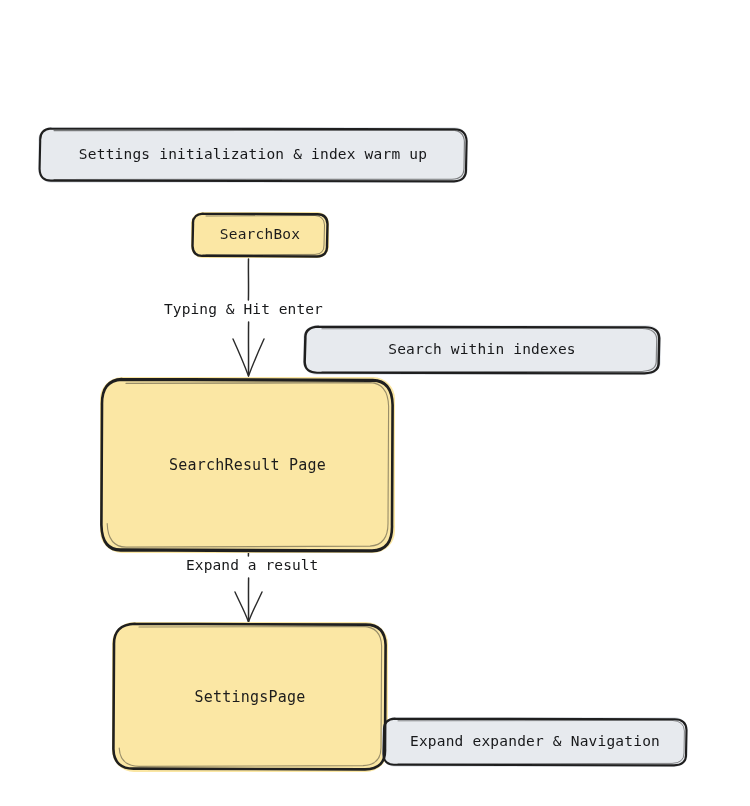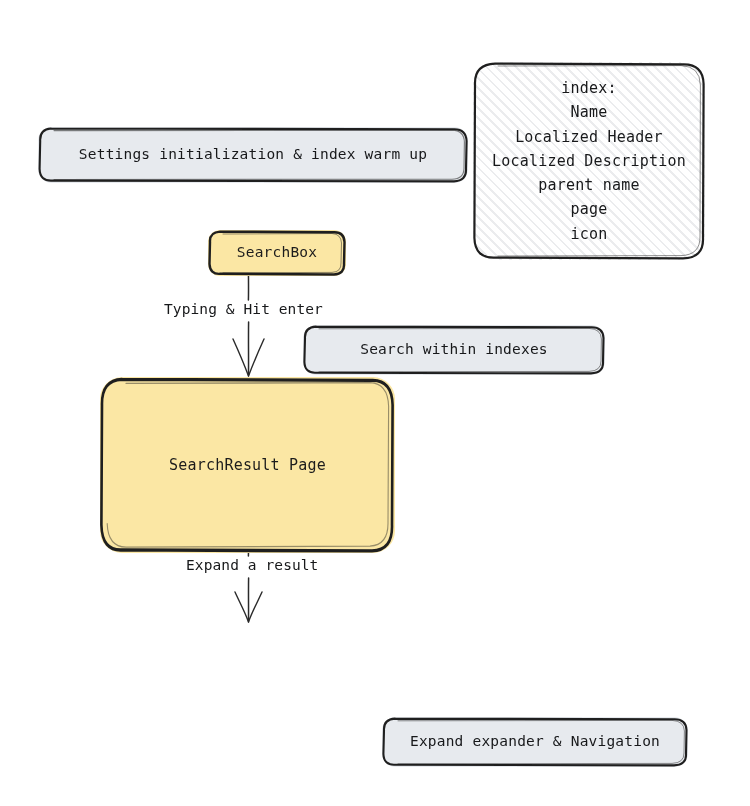--- a/index.html
+++ b/index.html
@@ -140,62 +140,56 @@
 
     <div class="node node-note" style="left:38px; top:127px; width:430px; height:56px;">
       <div class="fill"></div>
       <svg class="sk" viewBox="0 0 430 56" preserveAspectRatio="none">
         <path d="M13,1.5 L416,2.2 Q428,2 428.6,14 L428,42 Q428.6,54 416,54.4 L14,53.6 Q2,54.2 1.6,42 L2.2,14 Q1.5,2.3 13,1.5" stroke="#1f1f1f" stroke-width="2.1" fill="none" stroke-linecap="round" stroke-linejoin="round"></path>
         <path d="M16,3.6 L414,3.1 Q426,3.4 426.4,15 L426,41 Q426,52 414,52.2 L16,52.6" stroke="#1f1f1f" stroke-width="1.1" fill="none" stroke-linecap="round" opacity="0.55"></path>
       </svg>
       <div class="node-label">Settings initialization &amp; index warm up</div>
     </div>
 
-    <div class="node node-hatch" style="left:473px; top:62px; width:232px; height:198px;">
-      <div class="fill"></div>
-      <svg class="sk" viewBox="0 0 232 198" preserveAspectRatio="none">
-        <path d="M22,1.6 L210,2.4 Q230,2 230.6,22 L230,176 Q230.8,196 210,196.4 L22,195.6 Q2,196.4 1.4,176 L2,22 Q1.4,2.4 22,1.6" stroke="#1f1f1f" stroke-width="2.2" fill="none" stroke-linecap="round" stroke-linejoin="round"></path>
-        <path d="M25,4 L208,3.6 Q227,4.2 227.4,23 L227,174 Q227.6,193 208,193.6 L25,194" stroke="#1f1f1f" stroke-width="1" fill="none" stroke-linecap="round" opacity="0.5"></path>
-      </svg>
-      <div class="node-label">index:
-Name
-Localized Header
-Localized Description
-parent name
-page
-icon</div>
-    </div>
-
-    <div class="node node-yellow node-small" style="left:208px; top:212px; width:138px; height:46px;margin-top:18px;">
+
+    <div class="node node-yellow node-small" style="left:191px; top:212px; width:138px; height:46px;">
       <div class="fill"></div>
       <svg class="sk" viewBox="0 0 138 46" preserveAspectRatio="none">
         <path d="M12,1.6 L126,2.3 Q136,2 136.5,12 L136,34 Q136.6,44 126,44.5 L12,43.8 Q2,44.4 1.5,34 L2,12 Q1.4,2.3 12,1.6" stroke="#1f1f1f" stroke-width="2.4" fill="none" stroke-linecap="round" stroke-linejoin="round"></path>
         <path d="M15,4 L124,3.5 Q133,4 133.5,13 L133,33 Q133.4,42 124,42.4 L15,42.8" stroke="#1f1f1f" stroke-width="1" fill="none" stroke-linecap="round" opacity="0.5"></path>
       </svg>
       <div class="node-label">SearchBox</div>
     </div>
 
-    <div class="node node-note" style="left:303px; top:325px; width:302px; height:50px;">
+    <div class="node node-note" style="left:303px; top:325px; width:358px; height:50px;">
       <div class="fill"></div>
       <svg class="sk" viewBox="0 0 302 50" preserveAspectRatio="none">
         <path d="M13,1.6 L288,2.3 Q300,2 300.5,13 L300,37 Q300.6,48 288,48.4 L13,47.7 Q1.8,48.3 1.4,37 L2,13 Q1.4,2.3 13,1.6" stroke="#1f1f1f" stroke-width="2.1" fill="none" stroke-linecap="round" stroke-linejoin="round"></path>
         <path d="M16,3.8 L286,3.4 Q298,3.8 298.4,14 L298,36 Q298.2,46 286,46.4 L16,46.8" stroke="#1f1f1f" stroke-width="1" fill="none" stroke-linecap="round" opacity="0.5"></path>
       </svg>
       <div class="node-label">Search within indexes</div>
     </div>
 
     <div class="node node-yellow" style="left:100px; top:377px; width:295px; height:176px;">
       <div class="fill"></div>
       <svg class="sk" viewBox="0 0 295 138" preserveAspectRatio="none">
         <path d="M22,1.8 L272,2.6 Q292,2.2 292.6,22 L292,116 Q292.8,136 272,136.4 L22,135.6 Q2,136.4 1.4,116 L2,22 Q1.4,2.4 22,1.8" stroke="#1f1f1f" stroke-width="2.6" fill="none" stroke-linecap="round" stroke-linejoin="round"></path>
         <path d="M26,5 L270,4.4 Q288,5 288.6,23 L288,114 Q288.4,132 270,132.6 L26,133.4 Q8,133 7.2,115" stroke="#1f1f1f" stroke-width="1.1" fill="none" stroke-linecap="round" opacity="0.45"></path>
       </svg>
       <div class="node-label">SearchResult Page</div>
     </div>
 
+    <div class="node node-yellow" style="left:112px; top:622px; width:276px; height:150px;">
+      <div class="fill"></div>
+      <svg class="sk" viewBox="0 0 276 150" preserveAspectRatio="none">
+        <path d="M23,1.8 L253,2.6 Q273,2.2 273.6,23 L273,127 Q273.8,147 253,147.4 L23,146.6 Q2,147.4 1.4,127 L2,23 Q1.4,2.4 23,1.8" stroke="#1f1f1f" stroke-width="2.6" fill="none" stroke-linecap="round" stroke-linejoin="round"></path>
+        <path d="M27,5 L251,4.4 Q269,5 269.6,24 L269,125 Q269.4,143 251,143.6 L27,144.4 Q8,144 7.2,126" stroke="#1f1f1f" stroke-width="1.1" fill="none" stroke-linecap="round" opacity="0.45"></path>
+      </svg>
+      <div class="node-label">SettingsPage</div>
+    </div>
 
     <div class="node node-note" style="left:382px; top:717px; width:306px; height:50px;">
       <div class="fill"></div>
       <svg class="sk" viewBox="0 0 306 50" preserveAspectRatio="none">
         <path d="M13,1.6 L292,2.3 Q304,2 304.5,13 L304,37 Q304.6,48 292,48.4 L13,47.7 Q1.8,48.3 1.4,37 L2,13 Q1.4,2.3 13,1.6" stroke="#1f1f1f" stroke-width="2.1" fill="none" stroke-linecap="round" stroke-linejoin="round"></path>
         <path d="M16,3.8 L290,3.4 Q302,3.8 302.4,14 L302,36 Q302.2,46 290,46.4 L16,46.8" stroke="#1f1f1f" stroke-width="1" fill="none" stroke-linecap="round" opacity="0.5"></path>
       </svg>
       <div class="node-label">Expand expander &amp; Navigation</div>
     </div>
 

